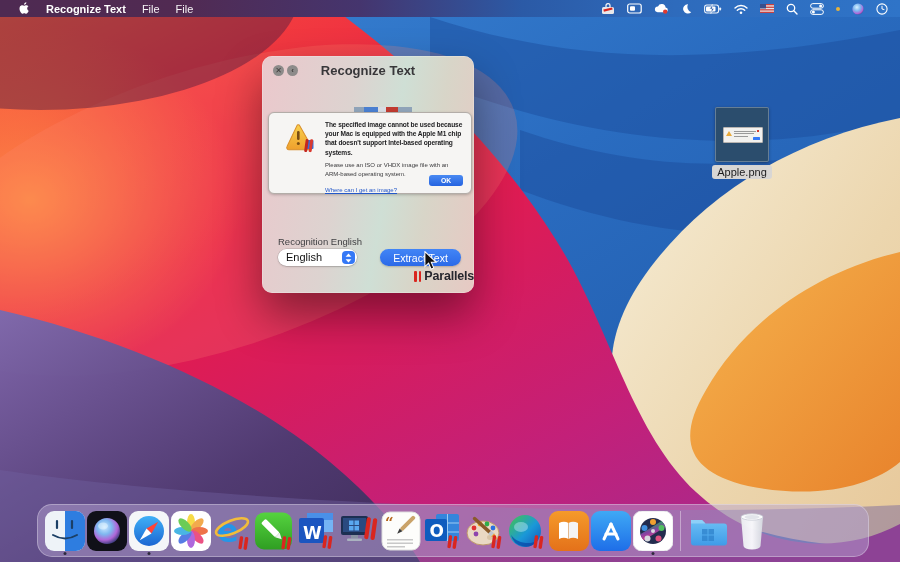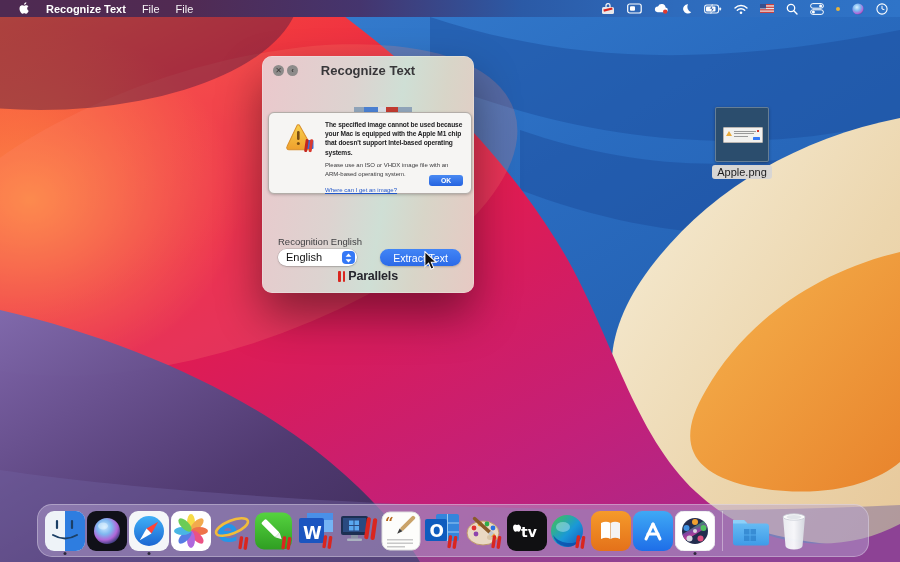--- a/index.html
+++ b/index.html
@@ -45,21 +45,21 @@
 
   .lang-label{position:absolute;left:16px;top:180px;font-size:9.5px;color:#3f3f42;}
   .lang-select{position:absolute;left:16px;top:193px;width:79px;height:17px;background:#fff;border-radius:8.5px;
     box-shadow:0 0 0 .5px rgba(0,0,0,.18),0 1px 2px rgba(0,0,0,.15);}
   .lang-value{position:absolute;left:8px;top:0;line-height:17px;font-size:11px;color:#111;}
   .stepper{position:absolute;right:2px;top:2px;width:13px;height:13px;border-radius:4px;background:#3478f6;
     display:flex;align-items:center;justify-content:center;}
   .extract-btn{position:absolute;left:118px;top:193px;width:81px;height:17px;border-radius:8.5px;
     background:linear-gradient(#4285f6,#2b6ae8);color:#fff;font-size:10.5px;
     display:flex;align-items:center;justify-content:center;box-shadow:0 1px 2px rgba(0,0,0,.2);}
-  .brand{position:absolute;left:0;right:0;top:213px;display:flex;align-items:center;justify-content:center;gap:3px;}
+  .brand{position:absolute;left:0;right:0;top:213px;display:flex;align-items:center;justify-content:flex-end;gap:3px;}
   .brand-bars{display:flex;gap:2px;}
   .brand-bars i{display:block;width:2.6px;height:11px;border-radius:1px;background:#d9261f;}
   .brand-word{font-size:12.5px;font-weight:bold;color:#26262e;letter-spacing:-.2px;}
 
   
   .cursor{position:absolute;left:424px;top:251px;z-index:60;}
 
   
   .desk-file{position:absolute;left:705px;top:107px;width:74px;text-align:center;z-index:10;}
   .thumb{width:52px;height:53px;margin:0 auto;background:#2b4d6d;border:1px solid rgba(255,255,255,.28);
@@ -495,29 +495,20 @@
           <rect x="21" y="22" width="4.5" height="4" fill="#c0c8d0"></rect>
           <path d="M21,26 h4.5 l-2.2,7 z" fill="#e8a33c"></path>
         </g>
         <g transform="translate(28,24) rotate(8)">
           <rect width="3.4" height="13" rx="1.5" fill="#d9261f"></rect>
           <rect x="5.2" width="3.4" height="13" rx="1.5" fill="#d9261f"></rect>
         </g>
       </svg>
   </div>
 
-  <div class="dock-item">
-    <svg width="40" height="40" viewBox="0 0 40 40">
-        <rect width="40" height="40" rx="9" fill="#101012"></rect>
-        <g fill="#fff">
-          <path d="M12.1,14.9c-.5,0-1.3.6-2.1.6-.8,0-1.5-.6-2.1-.6-1,0-2.3,1.1-2.3,3.3 0,2.3 1.6,4.8 2.7,4.8.5,0 1-.4 1.8-.4.8,0 1.3.4 1.8.4 1.1,0 2.7-2.6 2.7-4.5 0-1.8-1.5-2.5-2.5-3.6z" transform="translate(1,0) scale(.9)"></path>
-          <text x="14" y="25.5" font-family="DejaVu Sans" font-size="14" font-weight="bold">tv</text>
-        </g>
-      </svg>
-  </div>
 
   <div class="dock-item">
     <svg width="40" height="40" viewBox="0 0 40 40">
         <defs>
           <linearGradient id="gEdge" x1="0" y1="0" x2="1" y2="1">
             <stop offset="0" stop-color="#45c54a"></stop>
             <stop offset=".55" stop-color="#1a98d8"></stop>
             <stop offset="1" stop-color="#1553b8"></stop>
           </linearGradient>
         </defs>

